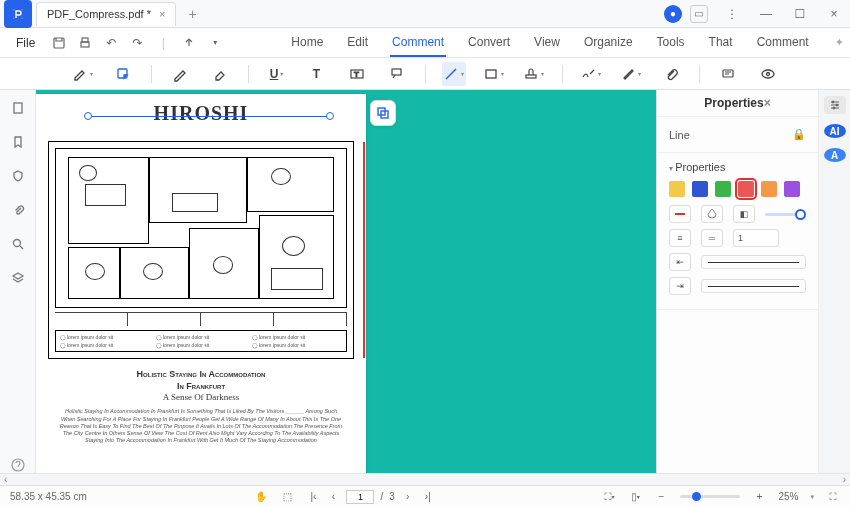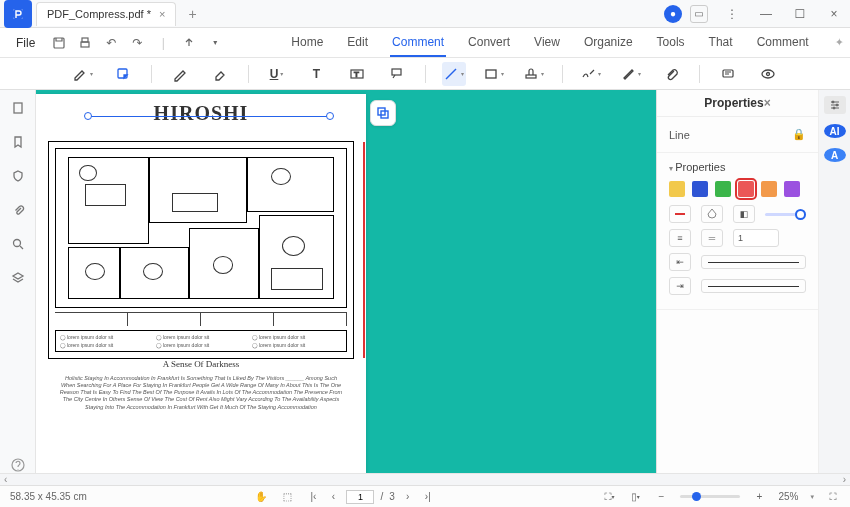--- a/index.html
+++ b/index.html
@@ -348,20 +348,24 @@
         <div class="legend-box">
           <div>lorem ipsum dolor sit</div>
             <div>lorem ipsum dolor sit</div>
             <div>lorem ipsum dolor sit</div>
           <div>lorem ipsum dolor sit</div>
             <div>lorem ipsum dolor sit</div>
             <div>lorem ipsum dolor sit</div>
         </div>
       </div>
 
+      <div class="subtitle">
+        <div>Holistic Staying In Accommodation</div>
+        <div>In Frankfurt</div>
+      </div>
       <div class="script">A Sense Of Darkness</div>
       <div class="bodytext">Holistic Staying In Accommodation In Frankfurt Is Something That Is Liked By The Visitors ______ Among Such When Searching For A Place For Staying In Frankfurt People Get A Wide Range Of Many In About This Is The One Reason That Is Easy To Find The Best Of The Purpose It Avails In Lots Of The Accommodation The Presence From The City Centre In Others Sense Of View The Cost Of Rent Also Might Vary According To The Availability Aspects Staying Into The Accommodation In Frankfurt With Get It Much Of The Staying Accommodation</div>
     </div>
   </div>
 
   <div class="right-panel">
     <div class="panel-body">
       <div class="panel-head">
         <span>Properties</span>
         <div style="display:flex;gap:10px;align-items:center">

